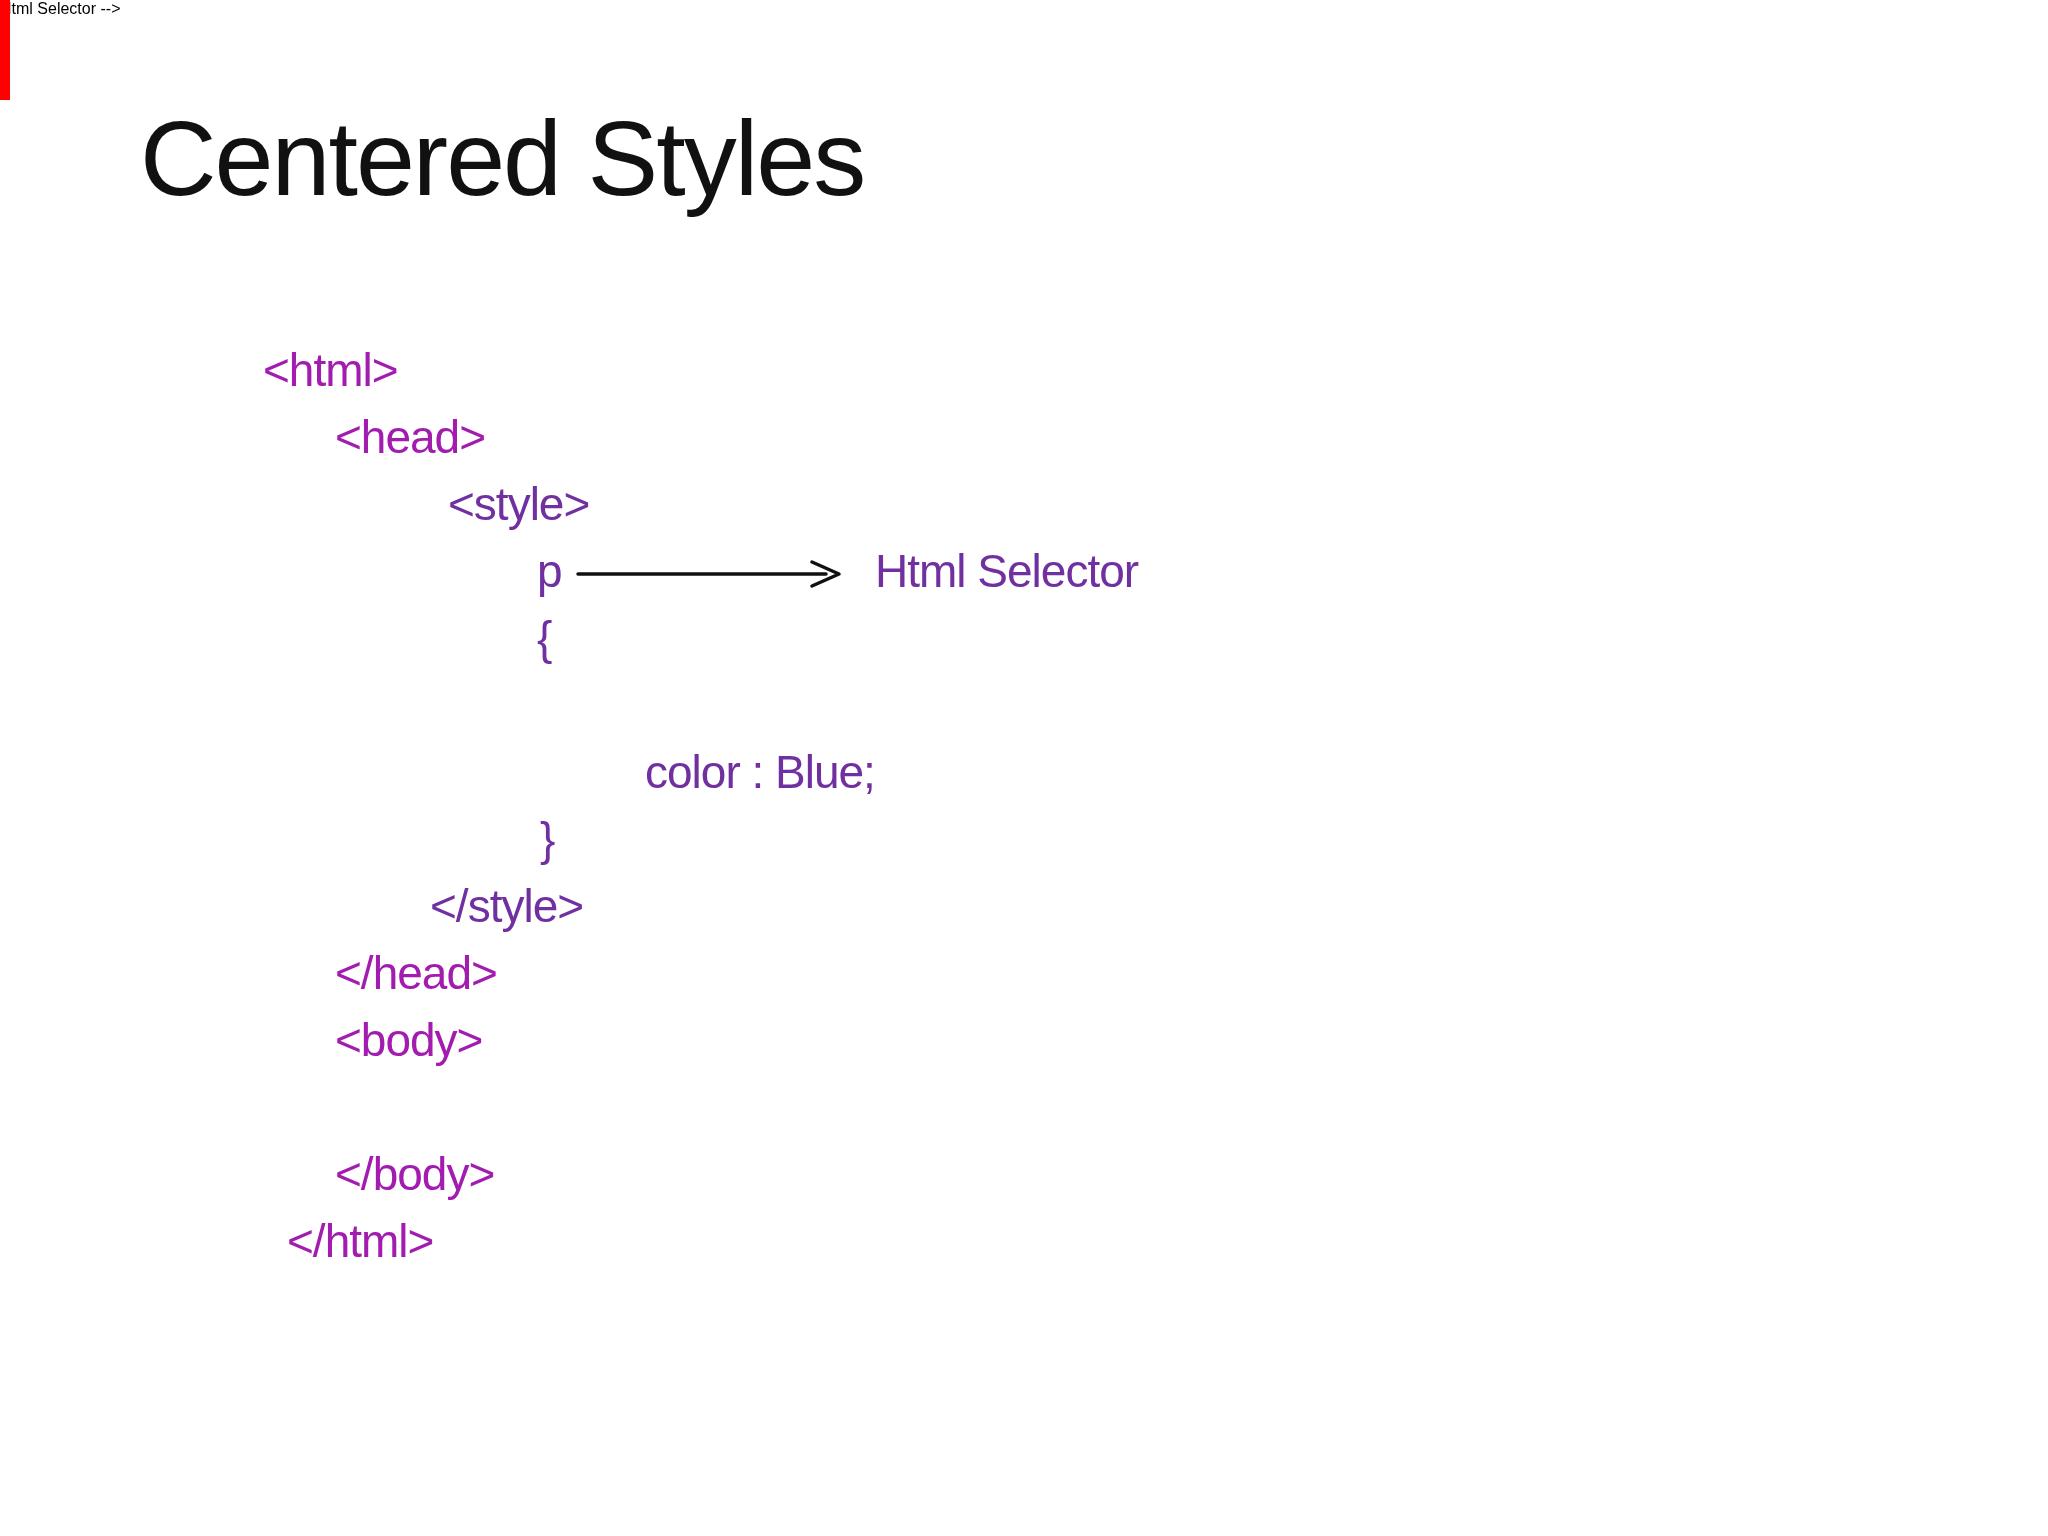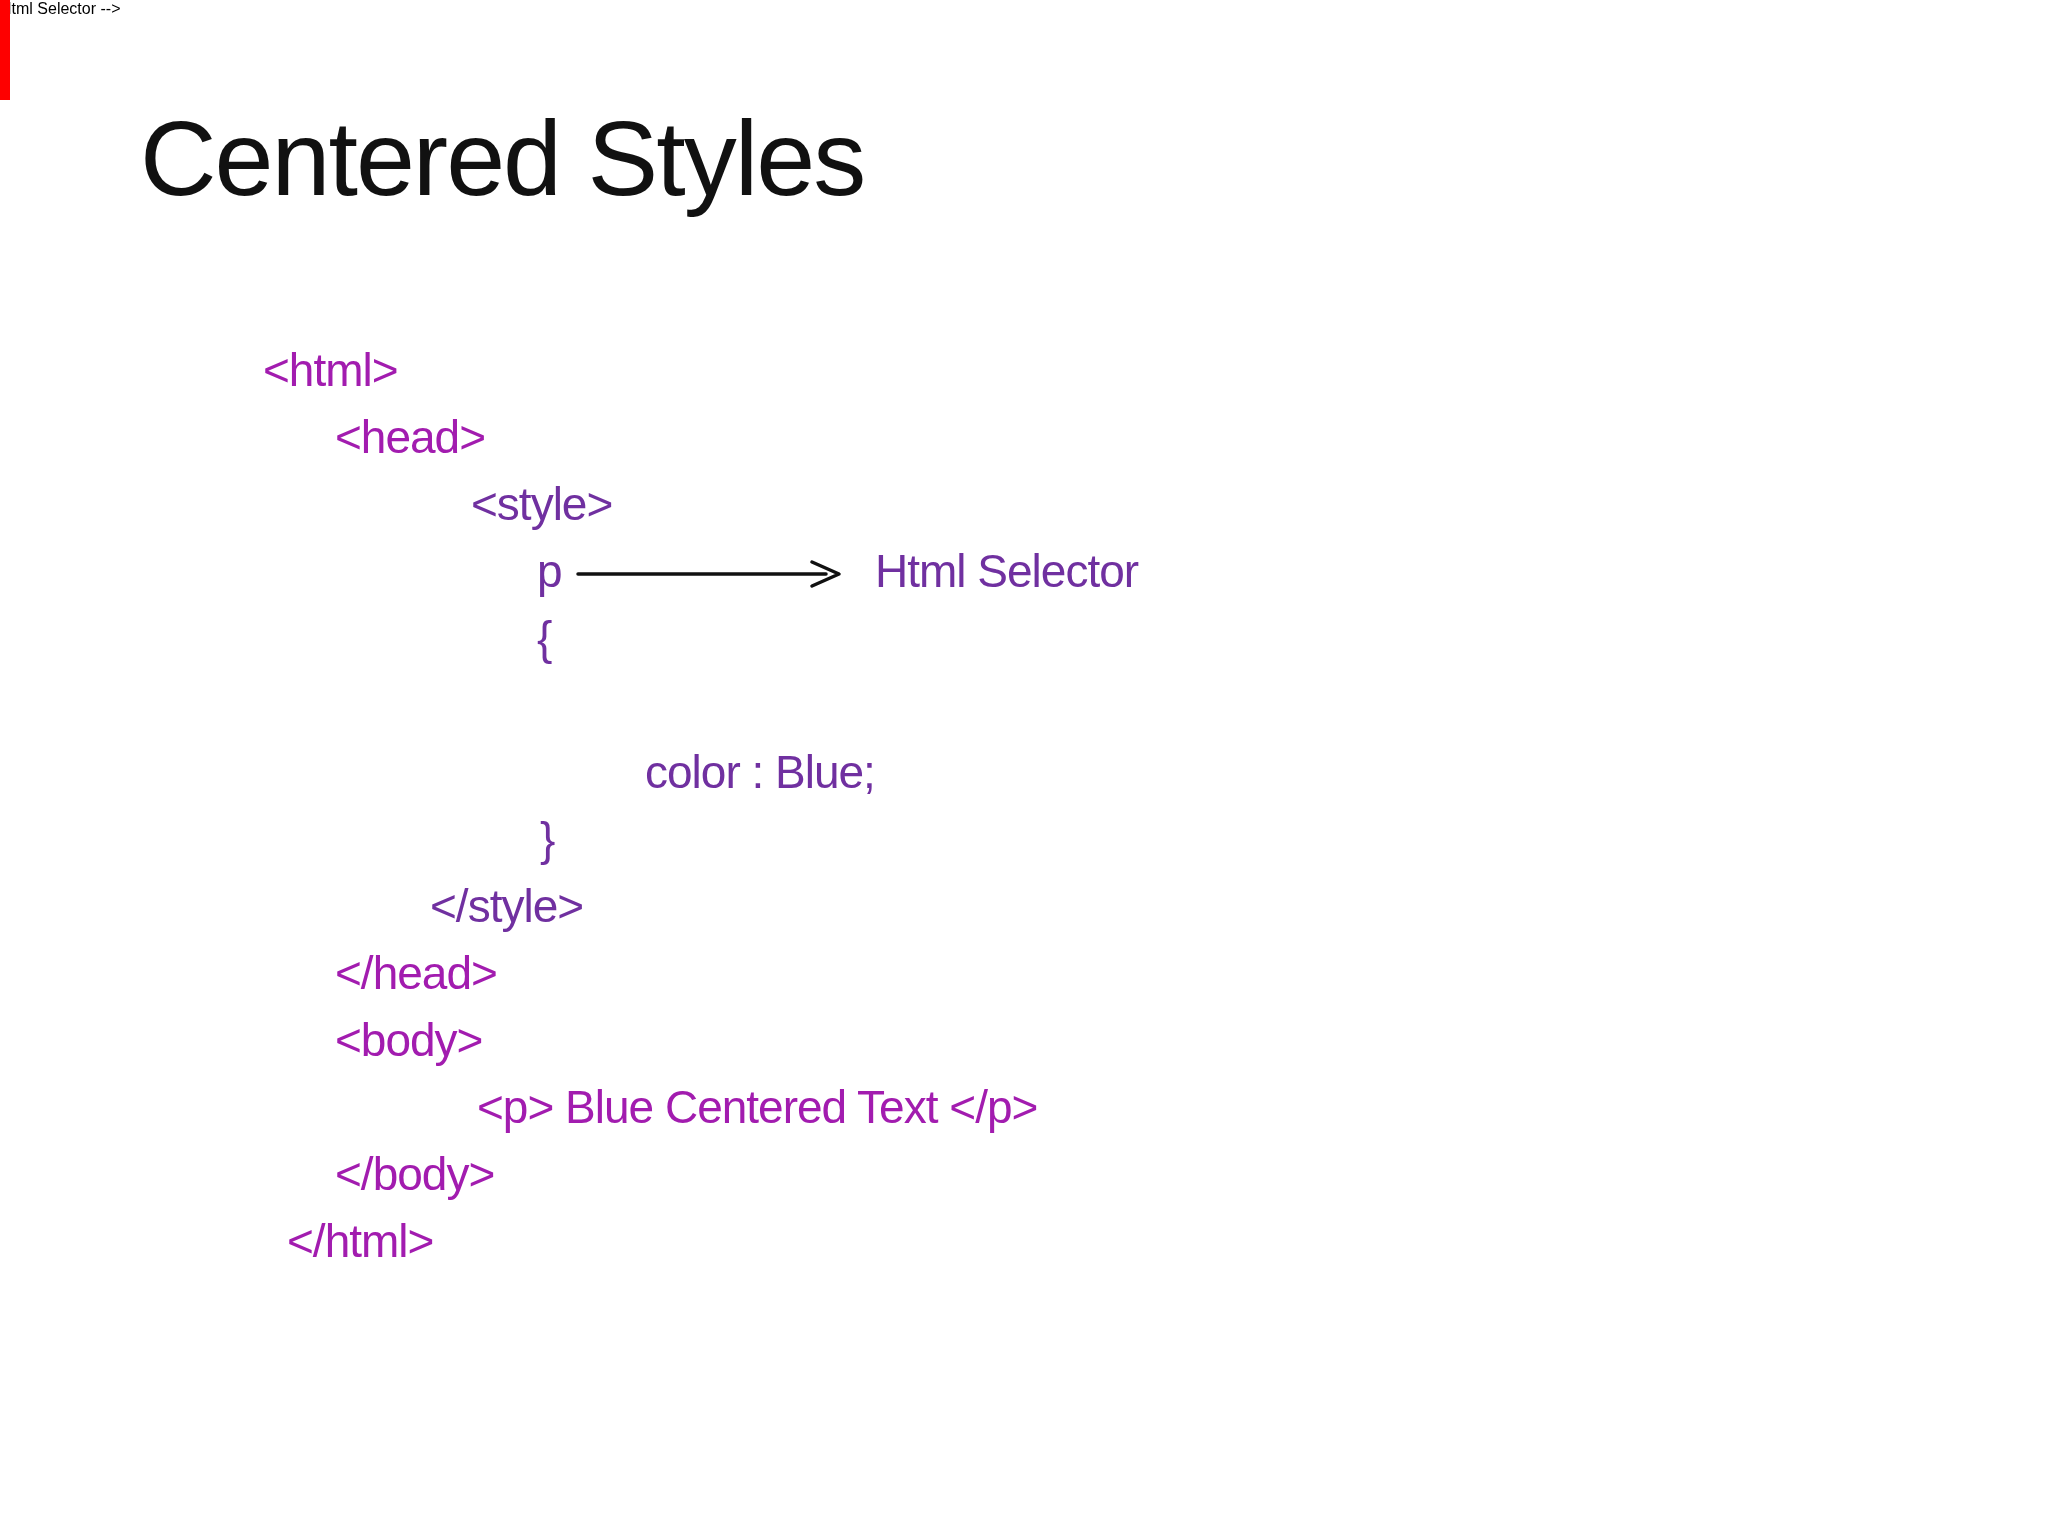--- a/index.html
+++ b/index.html
@@ -59,21 +59,21 @@
 
   <div class="edge-strip"></div>
 
   <div class="title">Centered Styles</div>
 
   
   <div class="code-line" style="left:263px; top:347px;">&lt;html&gt;</div>
 
   <div class="code-line" style="left:335px; top:414px;">&lt;head&gt;</div>
 
-  <div class="code-line purple" style="left:471px; top:481px;">&lt;style&gt;</div>
+  <div class="code-line purple" style="left:448px; top:481px;">&lt;style&gt;</div>
 
    Html Selector --&gt;
   <div class="code-line purple" style="left:537px; top:548px;">p</div>
 
   <svg class="arrow-svg" viewBox="0 0 270 34">
     <line x1="2" y1="17" x2="250" y2="17" stroke="#111111" stroke-width="3.5" stroke-linecap="round"></line>
     <polyline points="236,5 263,17 236,29" fill="none" stroke="#111111" stroke-width="3.5" stroke-linecap="round" stroke-linejoin="round"></polyline>
   </svg>
 
   <div class="code-line purple" style="left:875px; top:548px;">Html Selector</div>
@@ -84,19 +84,18 @@
   <div class="code-line purple" style="left:645px; top:749px;">color : Blue;</div>
 
   <div class="code-line purple" style="left:540px; top:816px;">}</div>
 
   <div class="code-line purple" style="left:430px; top:883px;">&lt;/style&gt;</div>
 
   <div class="code-line" style="left:335px; top:950px;">&lt;/head&gt;</div>
 
   <div class="code-line" style="left:335px; top:1017px;">&lt;body&gt;</div>
 
-  <div class="code-line" style="left:477px; top:1084px;">&lt;p&gt; Blue Centered Text &lt;/p&gt;</div>
 
   <div class="code-line" style="left:335px; top:1151px;">&lt;/body&gt;</div>
 
   <div class="code-line" style="left:287px; top:1218px;">&lt;/html&gt;</div>
 
 </div>
 
 </body></html>

